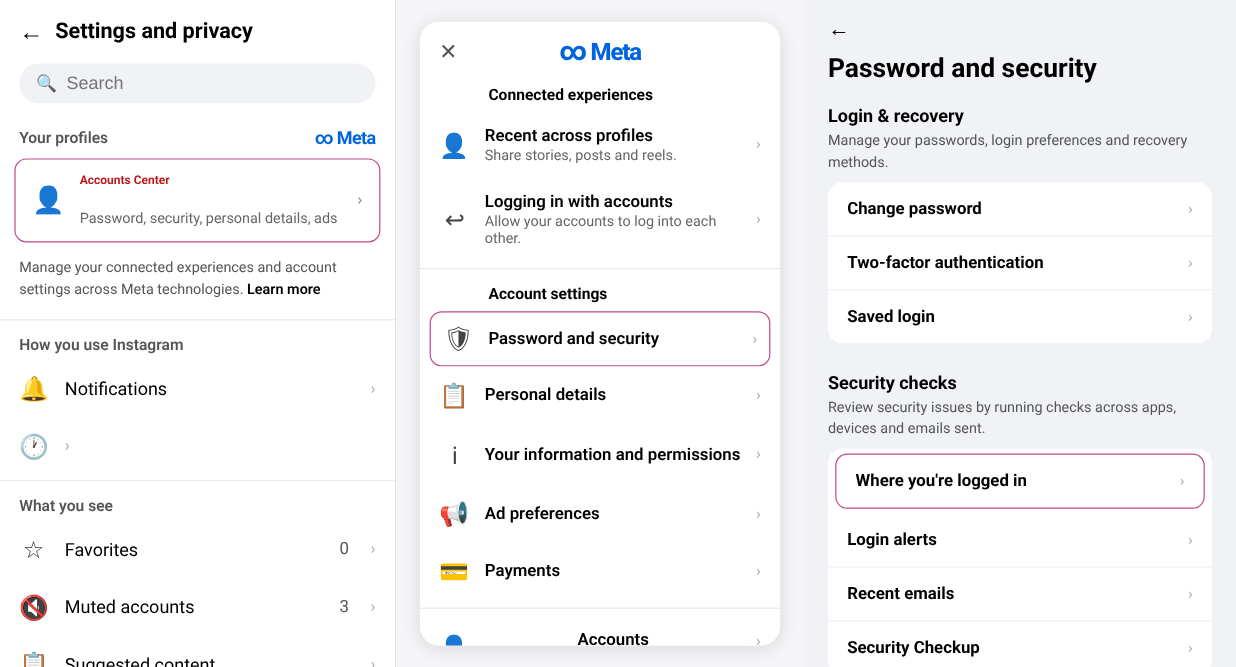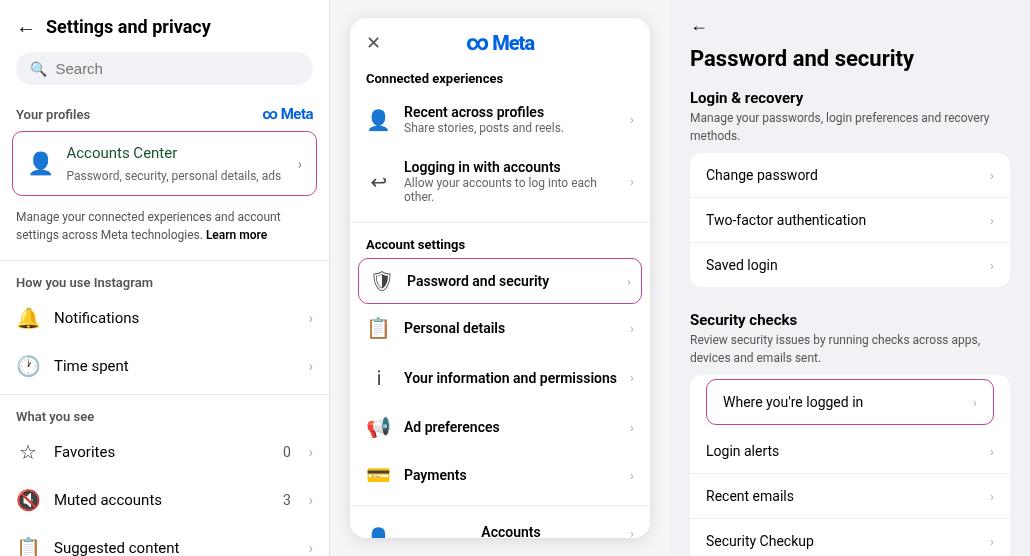--- a/index.html
+++ b/index.html
@@ -74,22 +74,22 @@
       border-radius: 10px;
       padding: 12px 14px;
       display: flex;
       align-items: center;
       gap: 12px;
       cursor: pointer;
       background: #fff;
     }
     .accounts-center-card .card-icon { font-size: 22px; color: #444; }
     .accounts-center-card .card-text { flex: 1; }
-    .accounts-center-card .card-title { font-size: 15px; font-weight: 400; color: #14532d; }
-    .accounts-center-card .card-subtitle { font-size: 12px; color: #666; margin-top: 7px; }
+    .accounts-center-card .card-title { font-size: 10px; font-weight: 700; color: #b91c1c; }
+    .accounts-center-card .card-subtitle { font-size: 12px; color: #666; margin-top: 19px; }
     .accounts-center-card .chevron { color: #888; font-size: 14px; }
 
     .manage-text {
       font-size: 12px;
       color: #555;
       padding: 4px 16px 12px;
       line-height: 1.5;
     }
     .manage-text a { color: #000; font-weight: 600; text-decoration: none; }
 
@@ -155,20 +155,21 @@
       align-items: center;
       gap: 4px;
     }
     .meta-infinity { font-size: 22px; }
 
     .modal-section-label {
       font-size: 13px;
       font-weight: 700;
       color: #000;
       padding: 8px 16px 6px;
+      margin-left: 41px;
     }
 
     .modal-item {
       display: flex;
       align-items: center;
       padding: 12px 16px;
       gap: 12px;
       cursor: pointer;
       background: #fff;
     }
@@ -249,21 +250,21 @@
 
     .right-item {
       display: flex;
       align-items: center;
       padding: 14px 16px;
       gap: 10px;
       cursor: pointer;
       border-bottom: 1px solid #f0f0f0;
     }
     .right-item:last-child { border-bottom: none; }
-    .right-item .ri-label { flex: 1; font-size: 14px; color: #000; }
+    .right-item .ri-label { flex: 1; font-size: 14px; color: #000; font-weight: bold; }
     .right-item .ri-chevron { color: #aaa; font-size: 13px; }
 
     .right-item.highlighted {
       border: 1.5px solid #c0478a;
       border-radius: 10px;
       margin: 4px 0;
     }
   </style>
 </head>
 <body>
@@ -302,21 +303,20 @@
 
   <div class="section-header">How you use Instagram</div>
 
   <div class="menu-item">
     <span class="item-icon">🔔</span>
     <span class="item-label">Notifications</span>
     <span class="chevron">›</span>
   </div>
   <div class="menu-item">
     <span class="item-icon">🕐</span>
-    <span class="item-label">Time spent</span>
     <span class="chevron">›</span>
   </div>
 
   <div class="divider"></div>
 
   <div class="section-header">What you see</div>
 
   <div class="menu-item">
     <span class="item-icon">☆</span>
     <span class="item-label">Favorites</span>
@@ -445,21 +445,21 @@
         <span class="ri-label">Saved login</span>
         <span class="ri-chevron">›</span>
       </div>
     </div>
   </div>
 
   <div class="right-section">
     <div class="right-section-title">Security checks</div>
     <div class="right-section-subtitle">Review security issues by running checks across apps, devices and emails sent.</div>
     <div class="right-items-group">
-      <div class="right-item highlighted" style="border:1.5px solid #c0478a; border-radius:10px; margin:4px 16px;">
+      <div class="right-item highlighted" style="border:1.5px solid #c0478a; border-radius:10px; margin:4px 6px;">
         <span class="ri-label">Where you're logged in</span>
         <span class="ri-chevron">›</span>
       </div>
       <div class="right-item">
         <span class="ri-label">Login alerts</span>
         <span class="ri-chevron">›</span>
       </div>
       <div class="right-item">
         <span class="ri-label">Recent emails</span>
         <span class="ri-chevron">›</span>

